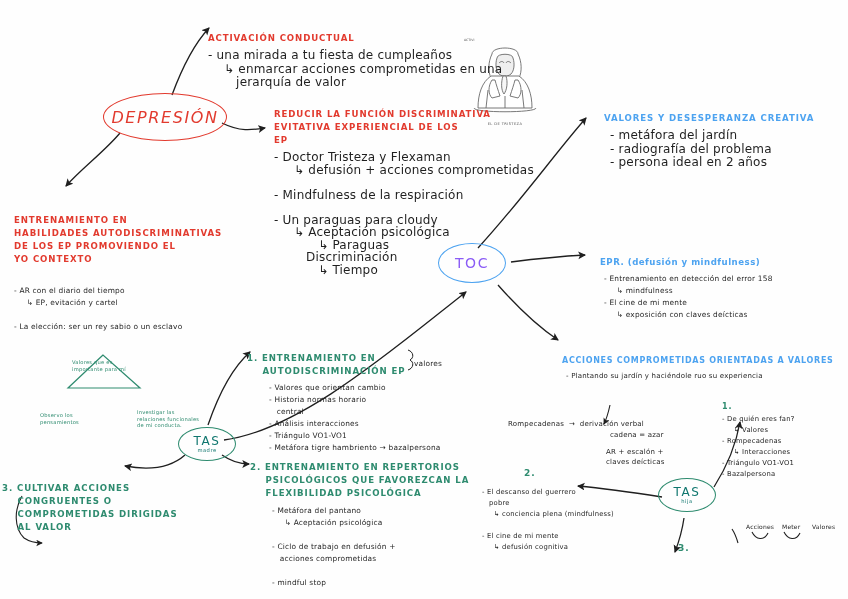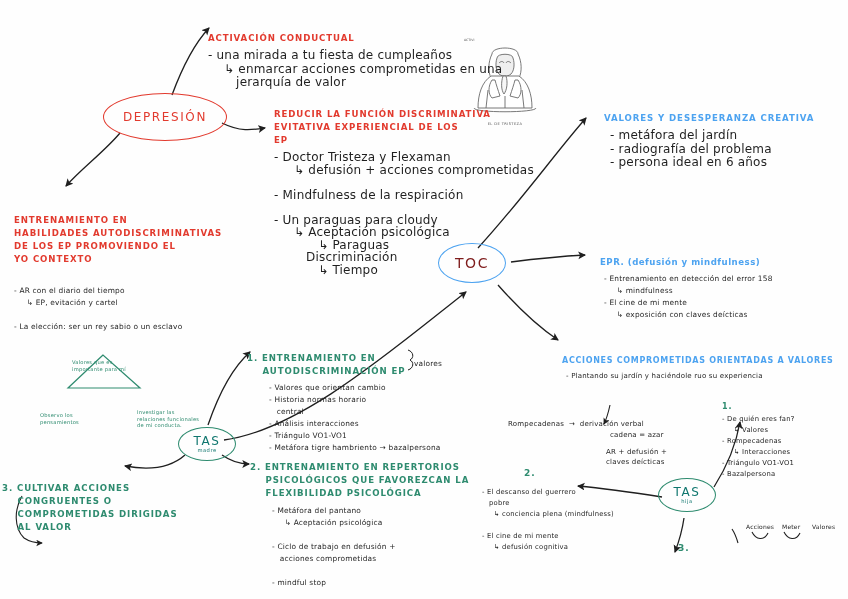--- a/index.html
+++ b/index.html
@@ -42,21 +42,21 @@
     position:absolute;
     border-radius:50%;
     display:flex;
     flex-direction:column;
     align-items:center;
     justify-content:center;
   }
   .ellipse span.main{letter-spacing:1.6px;}
 
   .el-red{border:1.6px solid #e23a2e;color:#e23a2e;}
-  .el-blue{border:1.6px solid #4da3f0;color:#7f1d1d;}
+  .el-blue{border:1.6px solid #4da3f0;color:#8b5cf6;}
   .el-green{border:1.5px solid #2e8b6f;color:#0f766e;}
 
   .figure-box{position:absolute;}
   .figcap{font-size:3.6px;letter-spacing:.4px;color:#555;text-align:center;}
   .figtag{font-size:3.2px;color:#555;}
 
   svg{overflow:visible;}
 </style>
 </head>
 <body>
@@ -102,21 +102,21 @@
   <path d="M408,350 C414,352 414,358 410,360 C414,362 414,368 408,370" stroke="#1f1f1f" stroke-width="1" fill="none"></path>
 
   <path d="M103,355 L68,388 L140,388 Z" stroke="#2e8b6f" stroke-width="1.2" fill="none"></path>
 
   <path d="M752,532 C756,540 764,541 768,533" stroke="#1f1f1f" stroke-width="1.1" fill="none"></path>
   <path d="M784,532 C788,540 796,541 800,533" stroke="#1f1f1f" stroke-width="1.1" fill="none"></path>
   <path d="M738,543 C736,536 734,532 732,529" stroke="#1f1f1f" stroke-width="1.1" fill="none"></path>
 </svg>
 
 <div class="ellipse el-red hand" style="left:103px;top:93px;width:122px;height:46px;">
-  <span class="main" style="font-size:12px;">DEPRESIÓN</span>
+  <span class="main" style="font-size:16px;font-style:italic;">DEPRESIÓN</span>
 </div>
 
 <div class="ellipse el-blue hand" style="left:438px;top:243px;width:66px;height:38px;">
   <span class="main" style="font-size:14px;">TOC</span>
 </div>
 
 <div class="ellipse el-green hand" style="left:178px;top:427px;width:56px;height:32px;">
   <span class="main" style="font-size:12px;line-height:11px;">TAS</span>
   <span style="font-size:5.2px;letter-spacing:.5px;">madre</span>
 </div>
@@ -186,21 +186,21 @@
   <div class="body black txt" style="margin-top:19px;font-size:7.4px;line-height:12px;">- AR con el diario del tiempo
      ↳ EP, evitación y cartel
 
 - La elección: ser un rey sabio o un esclavo</div>
 </div>
 
 <div class="node hand" style="left:604px;top:88px;width:244px;">
   <div class="head blue txt">VALORES Y DESESPERANZA CREATIVA</div>
   <div class="body black txt" style="margin-top:4px;margin-left:6px;">- metáfora del jardín
 - radiografía del problema
-- persona ideal en 6 años</div>
+- persona ideal en 2 años</div>
 </div>
 
 <div class="node hand" style="left:600px;top:232px;width:248px;">
   <div class="head blue txt" style="text-transform:none;letter-spacing:.5px;">EPR. (defusión y mindfulness)</div>
   <div class="body black txt" style="margin-top:4px;margin-left:4px;font-size:7.4px;line-height:12px;">- Entrenamiento en detección del error 158
      ↳ mindfulness
 - El cine de mi mente
      ↳ exposición con claves deícticas</div>
 </div>
 
@@ -244,21 +244,21 @@
 <div class="node hand sub green txt" style="left:72px;top:335px;width:90px;font-size:5.2px;line-height:6.5px;">Valores que es
 importante para mí</div>
 <div class="node hand sub green txt" style="left:40px;top:388px;width:60px;font-size:5.2px;line-height:6.5px;">Observo los
 pensamientos</div>
 <div class="node hand sub green txt" style="left:137px;top:385px;width:78px;font-size:5.2px;line-height:6.5px;">Investigar las
 relaciones funcionales
 de mi conducta.</div>
 
 <div class="node hand black txt" style="left:508px;top:396px;font-size:7px;">Rompecadenas  →  derivación verbal</div>
 <div class="node hand black txt" style="left:610px;top:407px;font-size:7px;">cadena = azar</div>
-<div class="node hand black txt" style="left:606px;top:424px;font-size:7px;">AR + defusión +</div>
+<div class="node hand black txt" style="left:606px;top:424px;font-size:7px;">AR + escalón +</div>
 <div class="node hand black txt" style="left:606px;top:434px;font-size:7px;">claves deícticas</div>
 
 <div class="node hand" style="left:722px;top:400px;width:126px;">
   <div class="head green" style="font-size:8px;">1.</div>
   <div class="body black txt" style="font-size:6.8px;line-height:11px;margin-top:1px;">- De quién eres fan?
      ↳ Valores
 - Rompecadenas
      ↳ Interacciones
 - Triángulo VO1-VO1
 - Bazalpersona</div>

